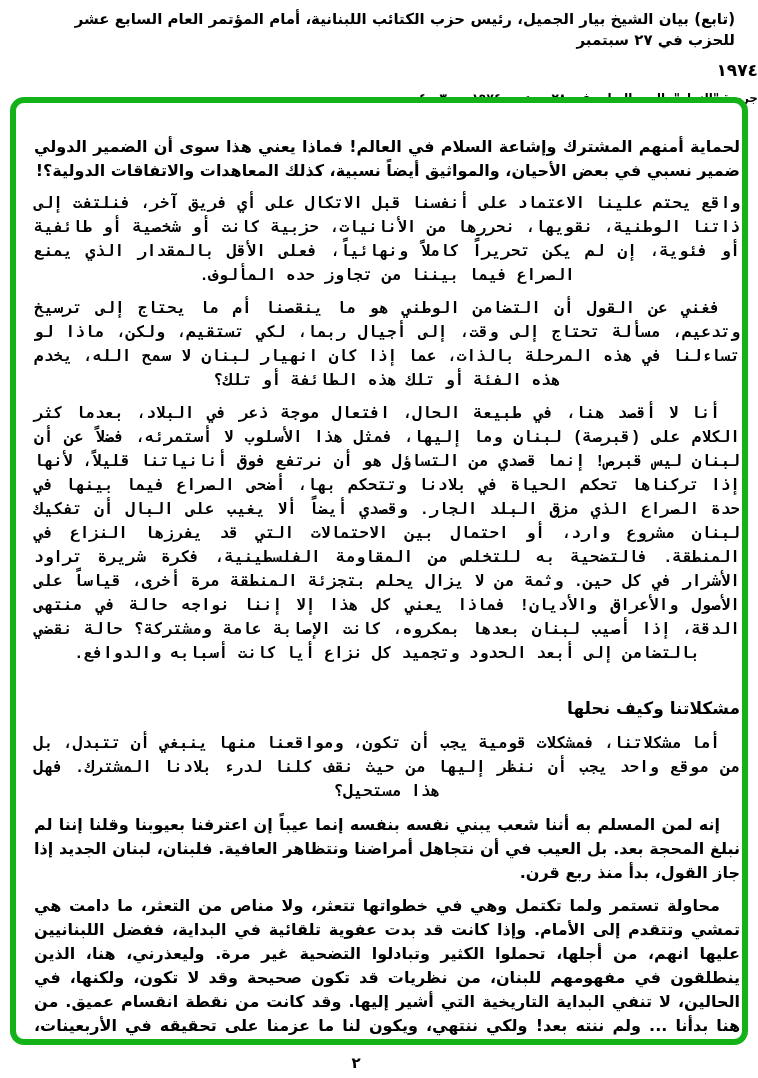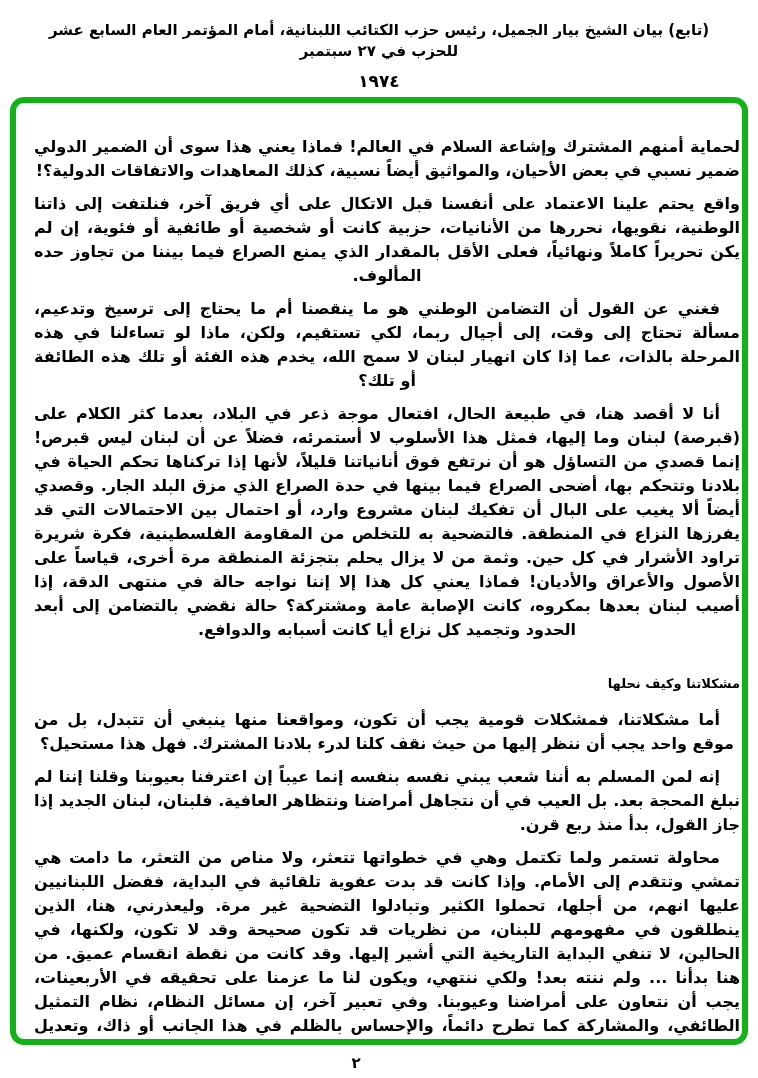--- a/index.html
+++ b/index.html
@@ -9,23 +9,22 @@
     font-family:"DejaVu Sans","Liberation Sans",sans-serif;
     color:#000;
     position:relative;
     overflow:hidden;
   }
   .page{width:758px;height:1078px;position:relative;}
 
   
   .header{
     direction:rtl;
-    text-align:center;
     font-weight:bold;
-    padding-top:20px;
+    padding-top:9px;
   }
   .header .h-line1{
     font-size:15px;
     line-height:21px;
     width:712px;
     margin:0 auto;
   }
   .header .h-year{
     font-size:17px;
     margin-top:9px;
@@ -53,26 +52,26 @@
     direction:rtl;
     text-align:justify;
     font-weight:bold;
     font-size:16px;
     line-height:24px;
   }
   .bodytext p{
     margin:0 0 9px 0;
   }
   .bodytext p.indent{ text-indent:20px; }
-  .bodytext p.center-last{ text-align-last:center; }
+  .bodytext p.center-last{ text-align-last:center;font-family:Liberation Mono, monospace; }
   .section-heading{
     direction:rtl;
     text-align:right;
     font-weight:bold;
-    font-size:13px;
+    font-size:17px;
     margin:30px 0 12px 0;
   }
 
   
   .page-number{
     position:absolute;
     left:0; right:46px;
     bottom:6px;
     text-align:center;
     font-weight:bold;

